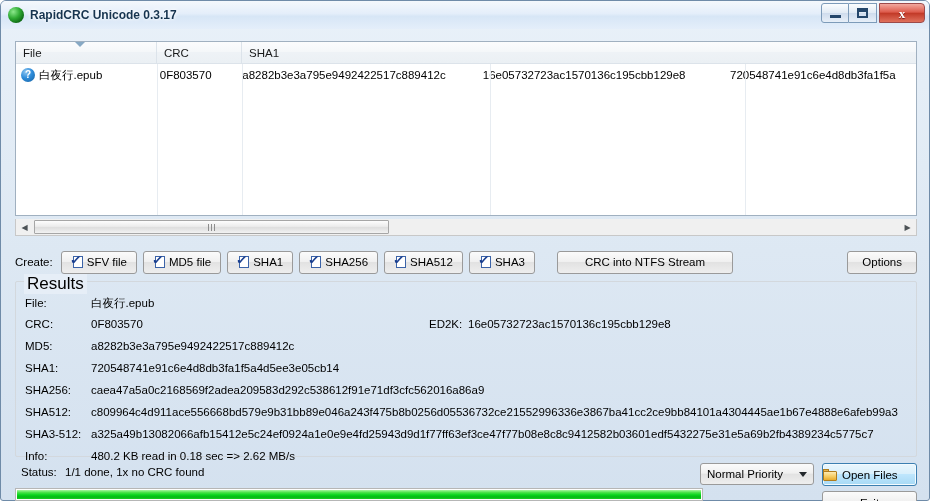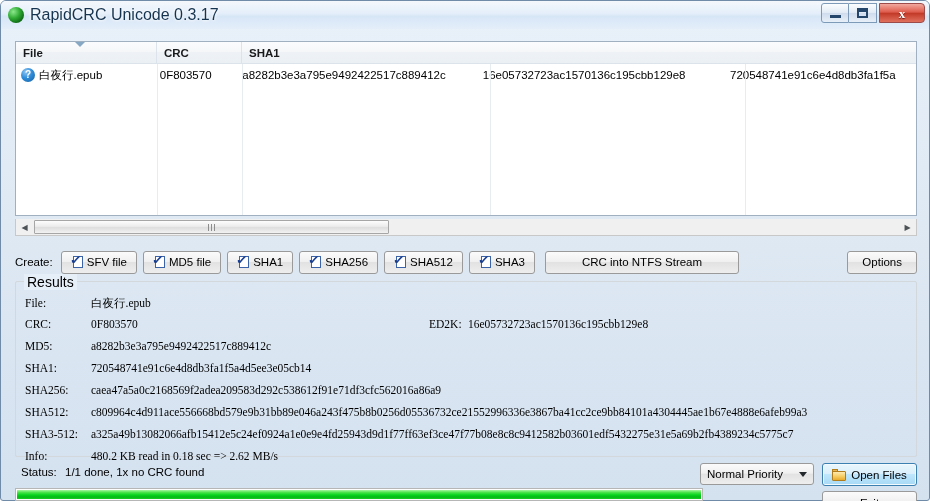--- a/index.html
+++ b/index.html
@@ -31,24 +31,25 @@
     border-radius: 5px 5px 0 0;
     background: linear-gradient(180deg,#f4f8fc 0%, #e4eefa 45%, #d7e6f6 55%, #e4eefa 100%);
   }
   #app-icon {
     width: 16px; height: 16px; margin-right: 6px;
     border-radius: 50%;
     background: radial-gradient(circle at 33% 30%, #8ce88c 0%, #2faa33 42%, #0b6612 78%, #063a08 100%);
     flex: 0 0 auto;
   }
   #title-text {
-    font-size: 16px;
+    font-size: 12px;
     color: #16344f;
     text-shadow: 0 0 3px #fff, 0 0 5px #fff;
     white-space: nowrap;
+    font-weight: bold;
   }
   #wincontrols {
     position: absolute; right: 4px; top: 2px;
     display: flex; align-items: center;
   }
   .wbtn {
     width: 28px; height: 20px;
     border: 1px solid #7d9bb9;
     display: flex; align-items: center; justify-content: center;
     background: linear-gradient(180deg,#fbfdfe 0%,#e2ebf5 48%,#cfdced 52%,#e7eff8 100%);
@@ -80,21 +81,20 @@
     width: 902px; height: 175px;
     background: #ffffff;
     border: 1px solid #a0b0c0;
     overflow: hidden;
   }
   #list-header {
     display: flex; height: 22px;
     background: linear-gradient(180deg,#fbfcfd 0%,#f4f7f9 48%,#eef2f6 50%,#ebf0f4 100%);
     border-bottom: 1px solid #dcE3ea;
     position: relative;
-    font-weight: bold;
   }
   .hcell {
     font-size: 11.5px; color: #18191a;
     padding-left: 7px; line-height: 22px;
     border-right: 1px solid #dce3ea;
     position: relative; overflow: hidden; white-space: nowrap;
   }
   .sort-arrow {
     position: absolute; left: 59px; top: 0px;
     width: 0; height: 0;
@@ -181,26 +181,26 @@
   #results {
     position: absolute; left: 14px; top: 252px;
     width: 902px; height: 176px;
     border: 1px solid #d3d8dd;
     border-radius: 2px;
   }
   #results-legend {
     position: absolute; left: 8px; top: -8px;
     background: #e6eef7;
     padding: 0 3px;
-    font-size: 14px; color: #000;
+    font-size: 17px; color: #000;
   }
   .rrow {
     position: absolute; left: 9px; right: 6px;
     font-size: 11.5px; color: #000;
-    white-space: nowrap; overflow: hidden; font-family: Liberation Serif, serif;
+    white-space: nowrap; overflow: hidden;
   }
   .rlabel { display: inline-block; width: 66px; }
   .rvalue { display: inline-block; }
   .rextra-label { position: absolute; left: 404px; }
   .rextra-value { position: absolute; left: 443px; }
 
   
   #statusline {
     position: absolute; left: 20px; top: 437px;
     font-size: 11.5px; color: #000; white-space: nowrap;
@@ -235,21 +235,21 @@
     border-right: 4px solid transparent;
     border-top: 5px solid #23282c;
   }
   #openfiles {
     position: absolute; left: 821px; top: 434px;
     width: 95px; height: 23px;
     border: 1px solid #3c7fb1; border-radius: 3px;
     background: linear-gradient(180deg,#eaf6fd 0%,#d9f0fc 46%,#bee6fd 50%,#a7d9f5 100%);
     box-shadow: inset 0 0 0 1px #f3fbff;
     font-size: 11.5px; color: #000;
-    display: flex; align-items: center; justify-content: center;
+    display: flex; align-items: center; justify-content: flex-start;
   }
   #folder-icon {
     width: 14px; height: 12px; margin-right: 5px; position: relative; flex: 0 0 auto;
   }
   #folder-icon .tab {
     position: absolute; left: 0; top: 0; width: 6px; height: 3px;
     background: #e8b44d; border: 1px solid #b07c1c; border-bottom: none;
   }
   #folder-icon .body {
     position: absolute; left: 0; top: 2px; width: 14px; height: 10px;
@@ -372,21 +372,21 @@
           </span>
         <span>SHA512</span>
       </div>
       <div class="btn">
         <span class="bico">
             <span class="page"></span>
             <span class="check">✓</span>
           </span>
         <span>SHA3</span>
       </div>
-      <div class="btn" style="padding:0 36px;margin-left:4px">CRC into NTFS Stream</div>
+      <div class="btn" style="padding:0 27px;margin-left:16px">CRC into NTFS Stream</div>
       <div class="btn" id="options-btn">Options</div>
     </div>
 
     <div id="results">
       <span id="results-legend">Results</span>
 
       <div class="rrow" style="top:14px">
         <span class="rlabel">File:</span><span class="rvalue">白夜行.epub</span>
       </div>
 

